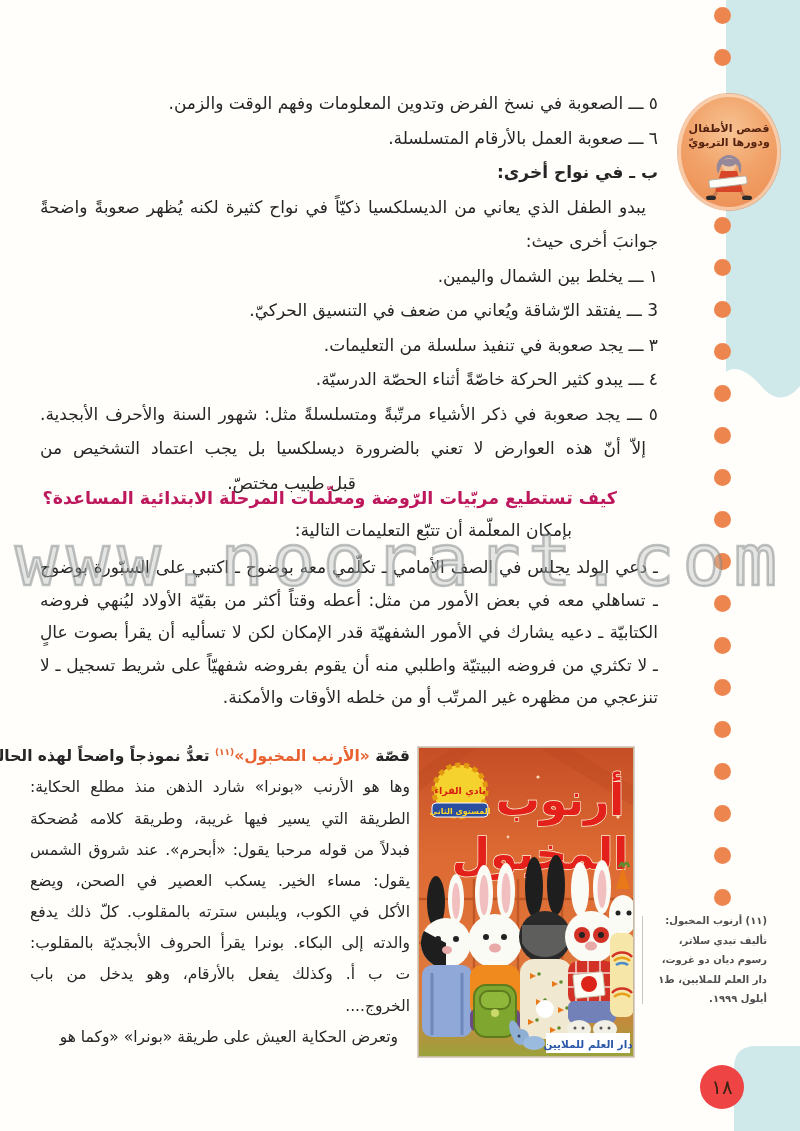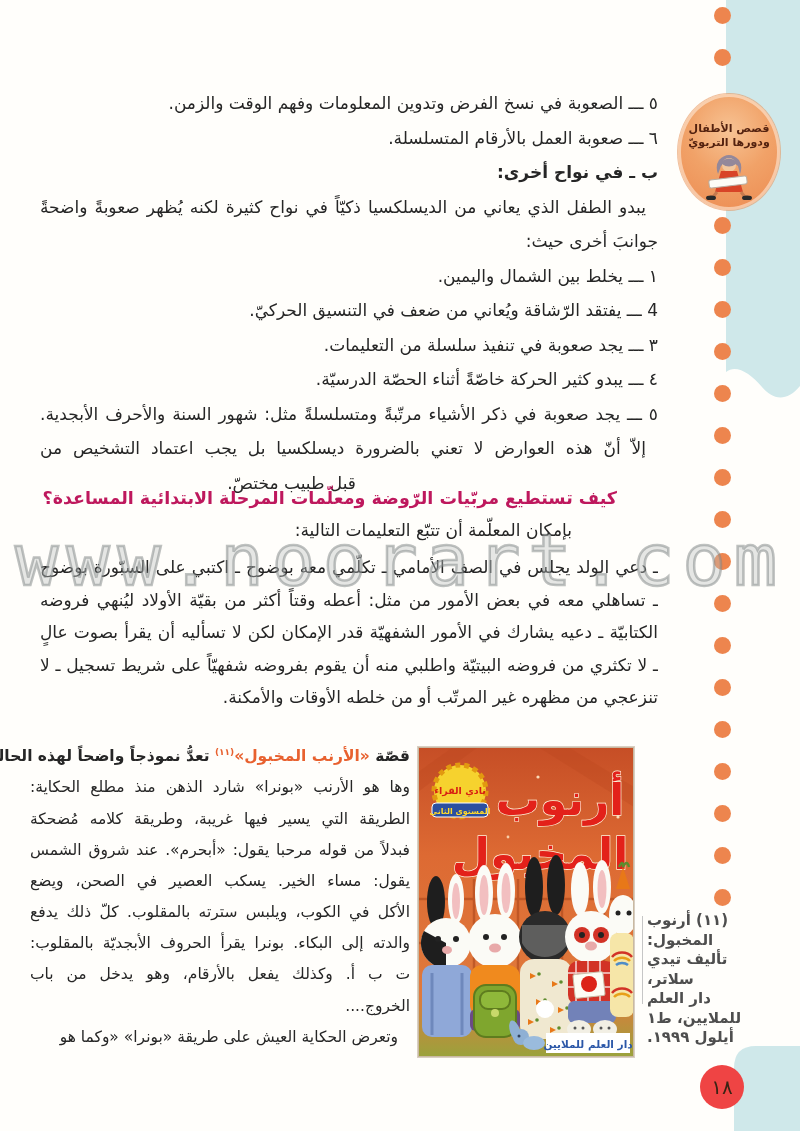--- a/index.html
+++ b/index.html
@@ -68,21 +68,21 @@
   }
   .story-col .ln{text-align:right; white-space:nowrap;}
   .story-col .j{text-align:justify; text-align-last:justify; white-space:normal;
                 overflow:hidden; height:31.2px;}
   .story-title{font-weight:bold;}
   .story-title .accent{color:#E8612F;}
   .story-title sup{font-size:9px; color:#E8612F;}
   
   .footnote{
     position:absolute; left:647px; top:911px; width:120px; direction:rtl;
-    text-align:left; font-size:15px; font-weight:bold; color:#4E4E4E;
+    text-align:right; font-size:10px; font-weight:bold; color:#4E4E4E;
     line-height:19.5px; z-index:6;
   }
   .footnote-rule{position:absolute; left:642px; top:916px; width:1px; height:88px;
                  background:#C6C6C6; z-index:6;}
   
   .cover{position:absolute; left:418px; top:747px; width:216px; height:310px; z-index:4;
          box-shadow:0 0 0 1px #d9cfc2;}
 </style>
 </head>
 <body>
@@ -131,21 +131,21 @@
     </svg>
   </div>
 
   <div class="main-col">
     <div class="ln">٥ ـــ الصعوبة في نسخ الفرض وتدوين المعلومات وفهم الوقت والزمن.</div>
     <div class="ln">٦ ـــ صعوبة العمل بالأرقام المتسلسلة.</div>
     <div class="ln b">ب ـ في نواح أخرى:</div>
     <div class="j ind12">يبدو الطفل الذي يعاني من الديسلكسيا ذكيّاً في نواح كثيرة لكنه يُظهر صعوبةً واضحةً في</div>
     <div class="ln">جوانبَ أخرى حيث:</div>
     <div class="ln">١ ـــ يخلط بين الشمال واليمين.</div>
-    <div class="ln">4 ـــ يفتقد الرّشاقة ويُعاني من ضعف في التنسيق الحركيّ.</div>
+    <div class="ln">3 ـــ يفتقد الرّشاقة ويُعاني من ضعف في التنسيق الحركيّ.</div>
     <div class="ln">٣ ـــ يجد صعوبة في تنفيذ سلسلة من التعليمات.</div>
     <div class="ln">٤ ـــ يبدو كثير الحركة خاصّةً أثناء الحصّة الدرسيّة.</div>
     <div class="j">٥ ـــ يجد صعوبة في ذكر الأشياء مرتّبةً ومتسلسلةً مثل: شهور السنة والأحرف الأبجدية.</div>
     <div class="j ind12">إلاّ أنّ هذه العوارض لا تعني بالضرورة ديسلكسيا بل يجب اعتماد التشخيص من</div>
     <div class="ln ind300">قبل طبيب مختصّ.</div>
   </div>
 
   <div class="green-heading">كيف تستطيع مربّيات الرّوضة ومعلّمات المرحلة الابتدائية المساعدة؟</div>
   <div class="intro-line">بإمكان المعلّمة أن تتبّع التعليمات التالية:</div>
 
@@ -316,20 +316,21 @@
       <rect x="128" y="286" width="84" height="20" fill="#FFFFFF"></rect>
       <text x="170" y="300.5" font-size="10.5" font-weight="bold" fill="#2B57A8" text-anchor="middle">دار العلم للملايين</text>
     </g>
     <rect x="0.5" y="0.5" width="215" height="309" fill="none" stroke="#C9B9A2" stroke-width="1"></rect>
   </svg>
 
   <div class="footnote-rule"></div>
   <div class="footnote">
     <div>(١١) أرنوب المخبول:</div>
     <div>تأليف تيدي سلاتر،</div>
+    <div>رسوم ديان دو غروت،</div>
     <div>دار العلم للملايين، ط١</div>
     <div>أيلول ١٩٩٩.</div>
   </div>
 
   <div class="pagenum">١٨</div>
 
   <div class="watermark">www.noorart.com</div>
 
 </div>
 

